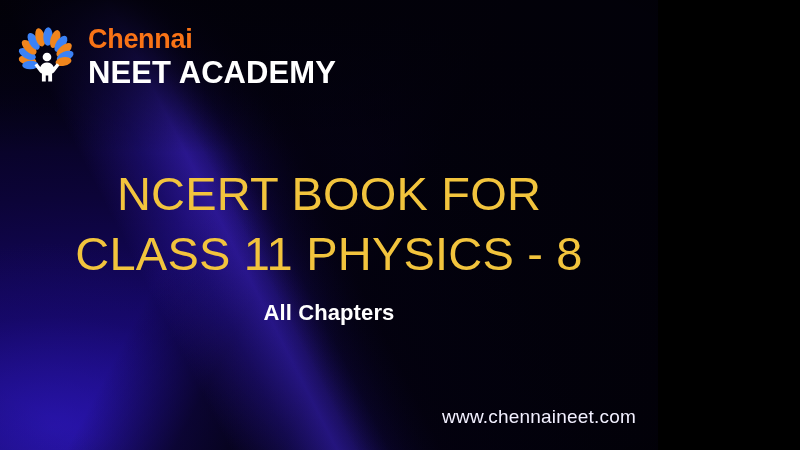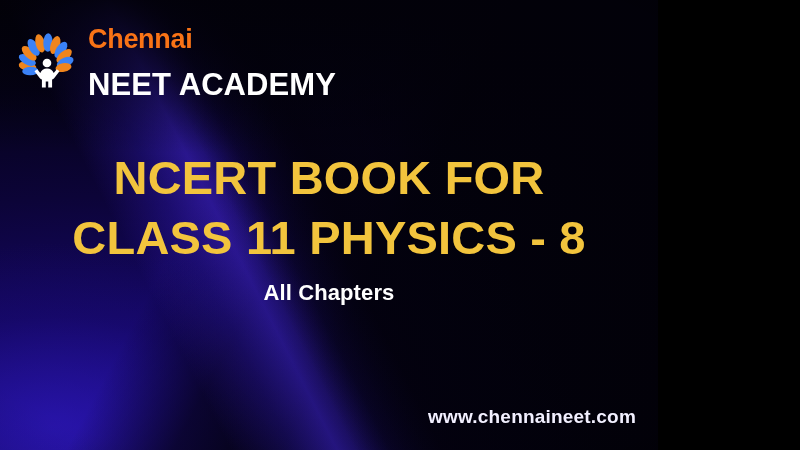--- a/index.html
+++ b/index.html
@@ -78,55 +78,55 @@
     color: #f97316;
     font-size: 27px;
     font-weight: 700;
     letter-spacing: -0.3px;
   }
   .logo-bottom {
     color: #ffffff;
     font-size: 31px;
     font-weight: 800;
     letter-spacing: 0.1px;
-    margin-top: 16px;
+    margin-top: 4px;
   }
 
   
   .center {
     position: absolute;
     left: 0; right: 0;
     top: 148px;
     text-align: center;
   }
   .title {
     color: #f2c43d;
     font-size: 47px;
-    font-weight: 700;
+    font-weight: 400;
     letter-spacing: 0.2px;
     line-height: 1.28;
-    margin: 0;
+    margin: 16px;
   }
   .title .line { display: block; }
   .subtitle {
     color: #ffffff;
     font-size: 22px;
     font-weight: 700;
     margin-top: 12px;
     letter-spacing: 0.1px;
   }
 
   
   .url {
     position: absolute;
     right: 22px;
     bottom: 22px;
     color: #f2f0ff;
     font-size: 19px;
-    font-weight: 700;
+    font-weight: 400;
     letter-spacing: 0.2px;
   }
 </style>
 </head>
 <body>
 
 <div id="banner">
 
   <div class="bg-layer bg-base"></div>
   <div class="bg-layer bg-glow-bl"></div>

